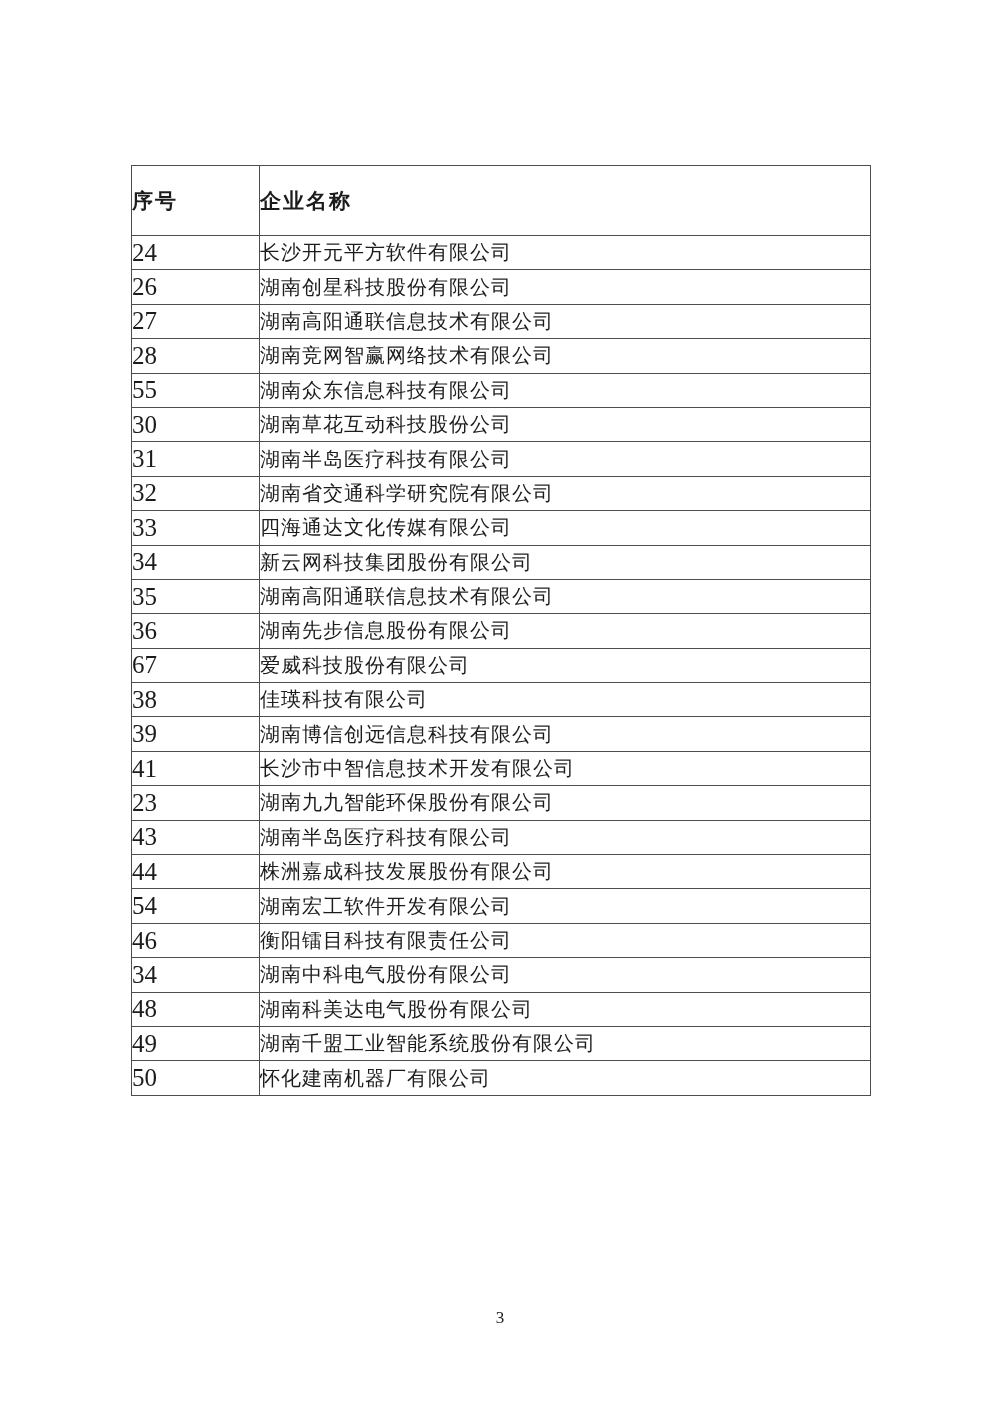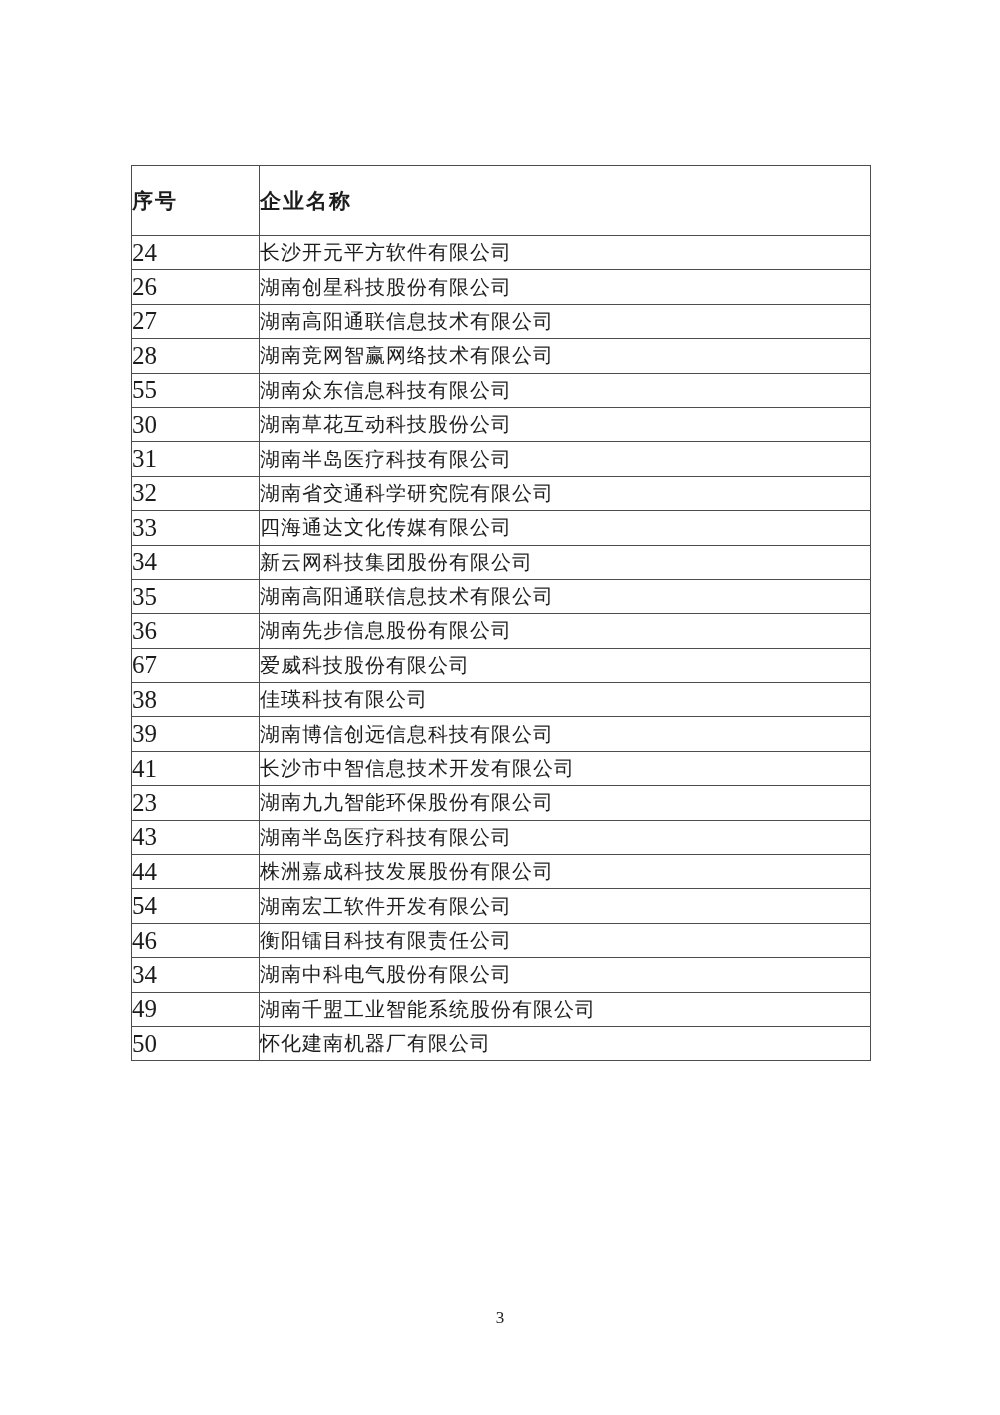--- a/index.html
+++ b/index.html
@@ -158,20 +158,24 @@
         </tr>
         <tr>
           <td class="cell-no">46</td>
           <td class="cell-name">衡阳镭目科技有限责任公司</td>
         </tr>
         <tr>
           <td class="cell-no">34</td>
           <td class="cell-name">湖南中科电气股份有限公司</td>
         </tr>
         <tr>
+          <td class="cell-no">48</td>
+          <td class="cell-name">湖南科美达电气股份有限公司</td>
+        </tr>
+        <tr>
           <td class="cell-no">49</td>
           <td class="cell-name">湖南千盟工业智能系统股份有限公司</td>
         </tr>
         <tr>
           <td class="cell-no">50</td>
           <td class="cell-name">怀化建南机器厂有限公司</td>
         </tr>
       </tbody>
   </table>
   <div class="pagenum">3</div>

